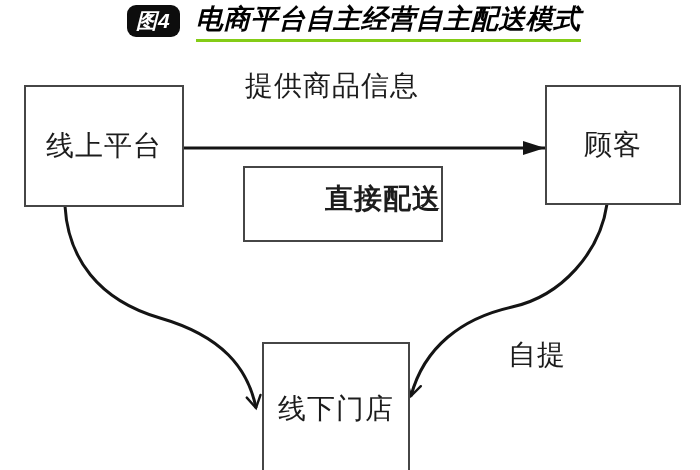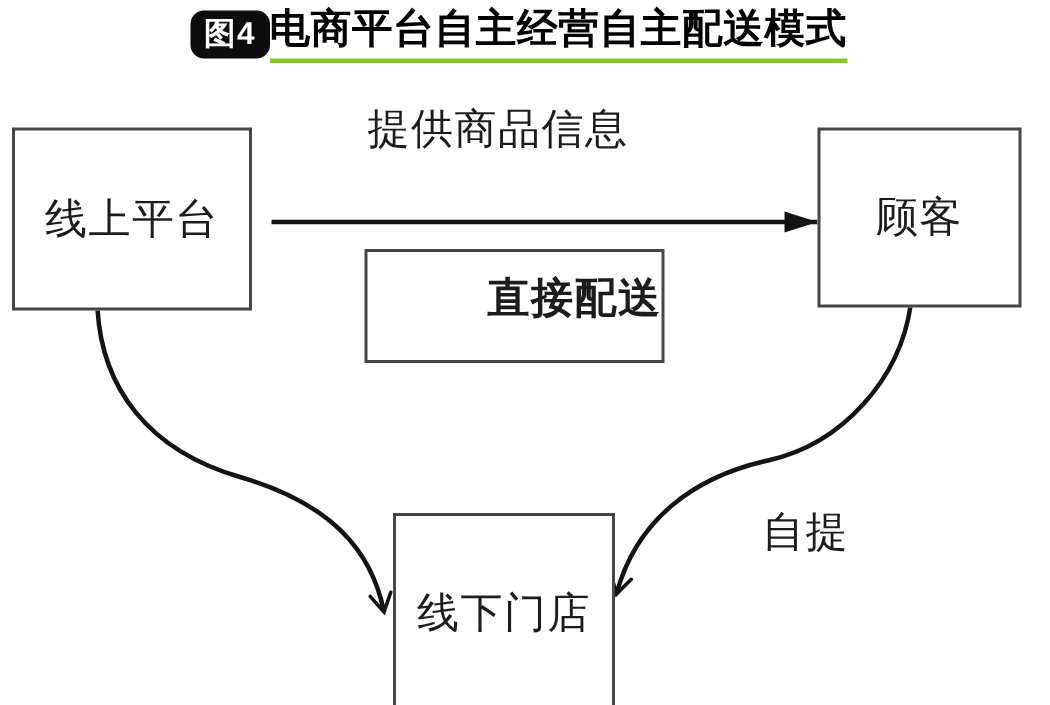--- a/index.html
+++ b/index.html
@@ -8,22 +8,22 @@
   }
   *{box-sizing:border-box; margin:0; padding:0;}
   html,body{background:#e9e9e9;}
   body{font-family:"Liberation Sans","DejaVu Sans",sans-serif; color:var(--text);}
   .canvas{
     position:relative; width:700px; height:470px; background:var(--bg);
     overflow:hidden;
   }
   
   .title-row{
-    position:absolute; left:127px; top:5px; display:flex; align-items:center;
-    z-index:3;
+    position:absolute; left:127px; top:5px; display:flex; align-items:flex-start;
+    gap:16px; z-index:3;font-style:italic;
   }
   .badge{
     display:inline-flex; align-items:center; justify-content:center;
     background:var(--badge-bg); color:var(--badge-fg);
     font-size:21px; font-weight:bold; line-height:1;
     padding:5px 9px 6px; border-radius:9px; letter-spacing:1px;
   }
   .title-text{
     font-size:27px; font-weight:bold; letter-spacing:0.5px; line-height:1.1;
     color:#000; border-bottom:3px solid #84cc16; padding-bottom:4px;
@@ -33,21 +33,21 @@
   .edge{stroke:var(--line); stroke-width:3; fill:none;}
   .edge-head-fill{fill:var(--line); stroke:none;}
   .edge-head-open{fill:none; stroke:var(--line); stroke-width:2.4; stroke-linecap:round;}
   
   .node{
     position:absolute; z-index:1; background:var(--bg);
     border:2px solid var(--border);
     display:flex; align-items:center; justify-content:center;
     font-size:28px; letter-spacing:1px; color:var(--text);
   }
-  .node-online-platform{left:8px; top:85px; width:160px; height:122px;}
+  .node-online-platform{left:24px; top:85px; width:160px; height:122px;}
   .node-customer{left:545px; top:85px; width:136px; height:120px;}
   .node-direct-delivery{
     left:243px; top:166px; width:200px; height:76px;
     justify-content:flex-end; padding-left:18px; padding-bottom:10px;font-weight:bold;
   }
   .node-offline-store{left:262px; top:342px; width:148px; height:133px;}
   
   .lbl{position:absolute; z-index:2; font-size:28px; letter-spacing:1px; color:var(--text); line-height:1.2;}
   .lbl-provide-info{left:245px; top:69px;text-align:center;}
   .lbl-collect-store{left:61px; top:349px; line-height:41px;}

